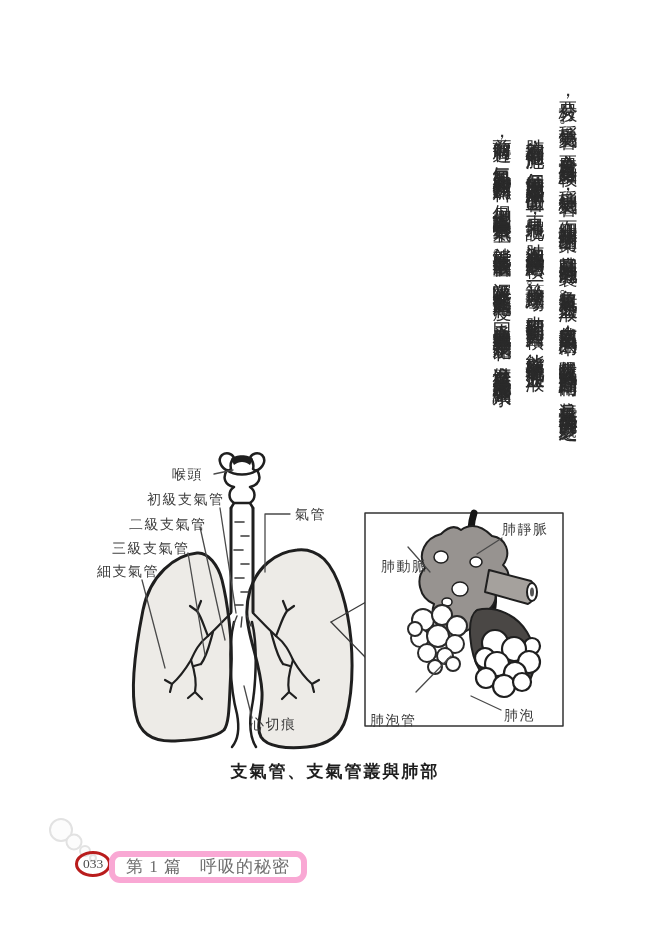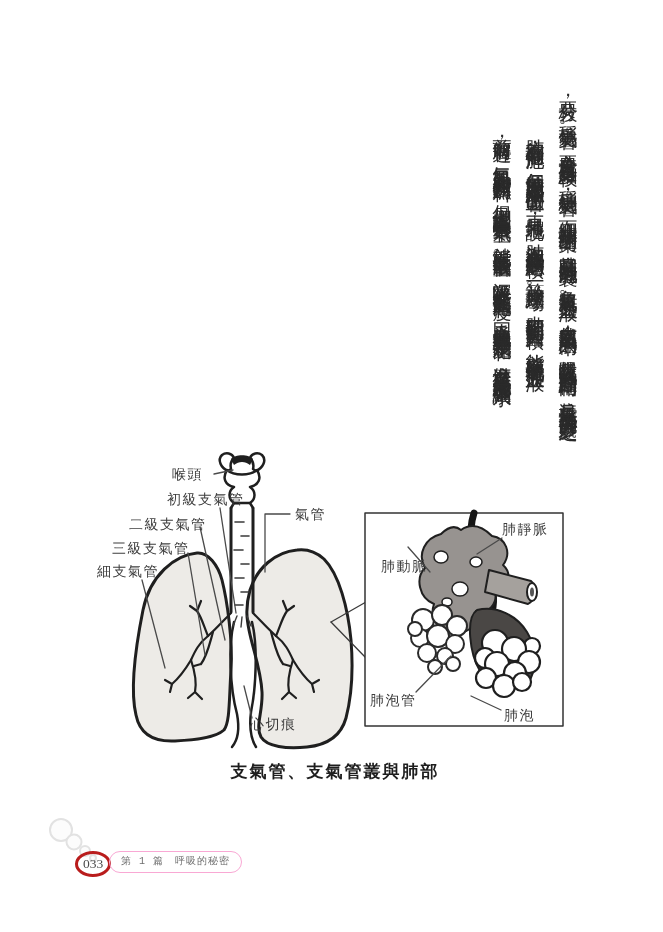--- a/index.html
+++ b/index.html
@@ -22,22 +22,22 @@
   .caption{position:absolute;left:85px;top:760px;width:500px;text-align:center;
            font-weight:bold;font-size:17px;color:#1e1e1e;letter-spacing:2px;}
 
   
   .bubbles{position:absolute;left:45px;top:815px;}
   .page-number{position:absolute;left:75px;top:851px;width:30px;height:20px;
                border:3px solid #b91c1c;border-radius:50%;text-align:center;
                line-height:20px;font-family:"Liberation Serif",serif;font-size:13.5px;
                color:#4a4a4a;}
   .section-badge{position:absolute;left:109px;top:851px;height:20px;padding:0 11px;
-                 border:1px solid #f9a8d4;border-radius:11px;line-height:20px;
-                 font-family:Liberation Mono, monospace;font-size:10px;color:#6e6e6e;
+                 border:6px solid #f9a8d4;border-radius:11px;line-height:20px;
+                 font-family:Liberation Serif, serif;font-size:17px;color:#6e6e6e;
                  letter-spacing:1px;white-space:nowrap;}
 </style>
 </head>
 <body>
 
 <div class="page">
 
   <div class="body-text">
     <p>要分枝，稱爲支氣管。主要分枝又冒出更多細枝，稱爲細支氣管，而細枝末端萌芽的樹葉，就是圓圓的肺泡氣囊，負責將氧氣送入血液。大自然製造氧氣的樹木，竟然跟吸收氧氣的肺部結構相同，這眞是演化平衡且美麗的奇妙之處。</p>
     <p class="indent">肺部約有三億個肺泡，每個肺泡周圍布滿了細小的微血管。更具體地說，肺泡和微血管接觸的總面積，等於一整座網球場。由肺部控制的這一大片面積，能效率極佳地將氧氣注入血液。</p>
@@ -176,29 +176,29 @@
           <path d="M167,268 L159,236"></path>
           <path d="M323,97 L345,122"></path>
           <path d="M417,88 L392,104"></path>
           <path d="M331,242 L366,206"></path>
           <path d="M416,260 L386,246"></path>
         </g>
       </g>
     </svg>
 
     <div class="fig-label" style="left:172px;top:466px;">喉頭</div>
-    <div class="fig-label" style="left:147px;top:491px;margin-left:20px;">初級支氣管</div>
+    <div class="fig-label" style="left:147px;top:491px;">初級支氣管</div>
     <div class="fig-label" style="left:129px;top:516px;">二級支氣管</div>
     <div class="fig-label" style="left:112px;top:540px;">三級支氣管</div>
     <div class="fig-label" style="left:97px;top:563px;">細支氣管</div>
     <div class="fig-label" style="left:295px;top:506px;">氣管</div>
     <div class="fig-label" style="left:250px;top:716px;">心切痕</div>
     <div class="fig-label" style="left:381px;top:526px;margin-top:32px;">肺動脈</div>
     <div class="fig-label" style="left:502px;top:521px;">肺靜脈</div>
-    <div class="fig-label" style="left:370px;top:692px;">肺泡管</div>
+    <div class="fig-label" style="left:370px;top:712px;">肺泡管</div>
     <div class="fig-label" style="left:504px;top:707px;">肺泡</div>
 
     <div class="caption">支氣管、支氣管叢與肺部</div>
   </div>
 
   <div>
     <svg class="bubbles" width="60" height="50" viewBox="0 0 60 50">
       <g fill="#fcfcfc" stroke="#e2e2e2" stroke-width="2">
         <circle cx="16" cy="15" r="11"></circle>
           <circle cx="29" cy="27" r="7.5"></circle>

